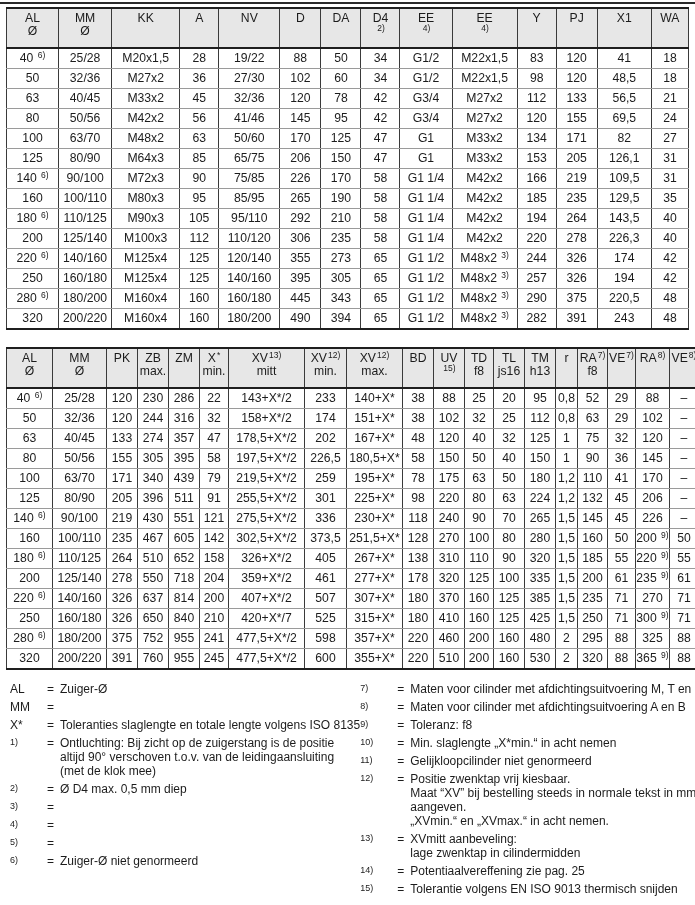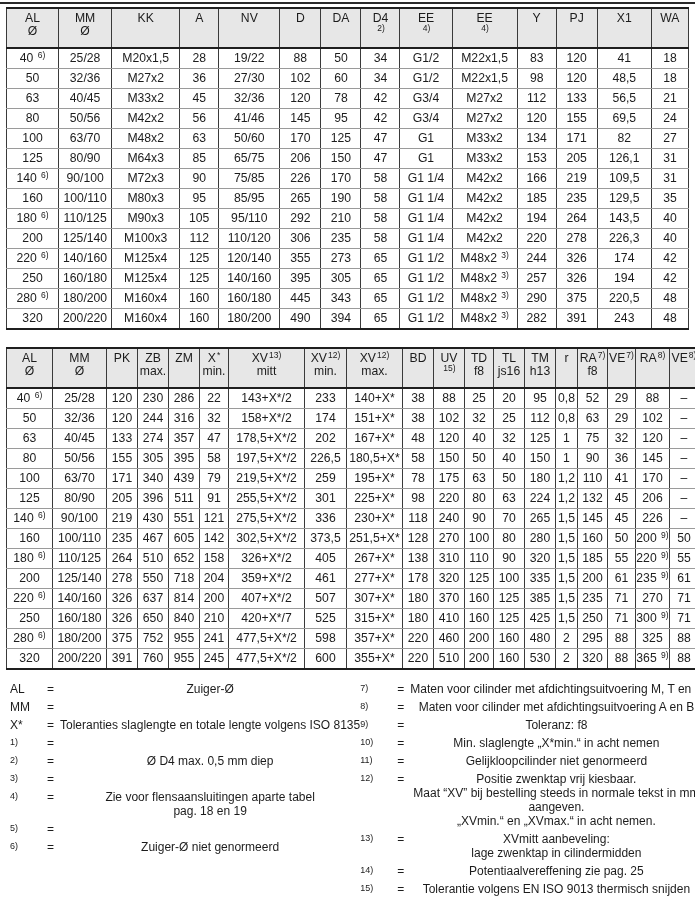--- a/index.html
+++ b/index.html
@@ -31,21 +31,21 @@
   thead th div{line-height:13px;}
   tbody td{height:19px;line-height:19px;}
   sup{font-size:8.5px;vertical-align:baseline;position:relative;top:-4px;line-height:0;margin-left:1px;}
   .footnotes{display:flex;margin:12px 0 0 10px;font-size:12px;}
   .fn-col{flex:0 0 342px;}
   .fn-col.right{flex:0 0 335px;}
   .fn-entry{display:grid;grid-template-columns:37px 13px 1fr;margin-bottom:4px;}
   .fn-term{line-height:14px;}
   .fn-term.sup{font-size:9px;padding-top:0;line-height:12px;}
   .fn-eq{line-height:14px;}
-  .fn-line{line-height:14px;white-space:nowrap;text-align:center;}
+  .fn-line{line-height:14px;white-space:nowrap;}
 </style>
 </head>
 <body style="--hbg: #e7e7e7; --bd: #1f1f1f; --bl: #9a9a9a; --text: #1c1c1c;">
 
 <div class="top-rule"></div>
 
 <table id="table1">
     <colgroup>
       <col style="width: 52px;">
       <col style="width: 53px;">
@@ -750,39 +750,40 @@
       <div class="fn-entry">
         <div class="fn-term">X*</div>
         <div class="fn-eq">=</div>
         <div class="fn-text">
           <div class="fn-line">Toleranties slaglengte en totale lengte volgens ISO 8135</div>
         </div>
       </div>
       <div class="fn-entry">
         <div class="fn-term sup">1)</div>
         <div class="fn-eq">=</div>
+        <div class="fn-text">
+          <div class="fn-line">Ontluchting: Bij zicht op de zuigerstang is de positie</div>
+          <div class="fn-line">altijd 90° verschoven t.o.v. van de leidingaansluiting</div>
+          <div class="fn-line">(met de klok mee)</div>
+        </div>
       </div>
       <div class="fn-entry">
         <div class="fn-term sup">2)</div>
         <div class="fn-eq">=</div>
         <div class="fn-text">
           <div class="fn-line">Ø D4 max. 0,5 mm diep</div>
         </div>
       </div>
       <div class="fn-entry">
         <div class="fn-term sup">3)</div>
         <div class="fn-eq">=</div>
       </div>
       <div class="fn-entry">
         <div class="fn-term sup">4)</div>
         <div class="fn-eq">=</div>
-        <div class="fn-text">
-          <div class="fn-line">Zie voor flensaansluitingen aparte tabel</div>
-          <div class="fn-line">pag. 18 en 19</div>
-        </div>
       </div>
       <div class="fn-entry">
         <div class="fn-term sup">5)</div>
         <div class="fn-eq">=</div>
       </div>
       <div class="fn-entry">
         <div class="fn-term sup">6)</div>
         <div class="fn-eq">=</div>
         <div class="fn-text">
           <div class="fn-line">Zuiger-Ø niet genormeerd</div>

